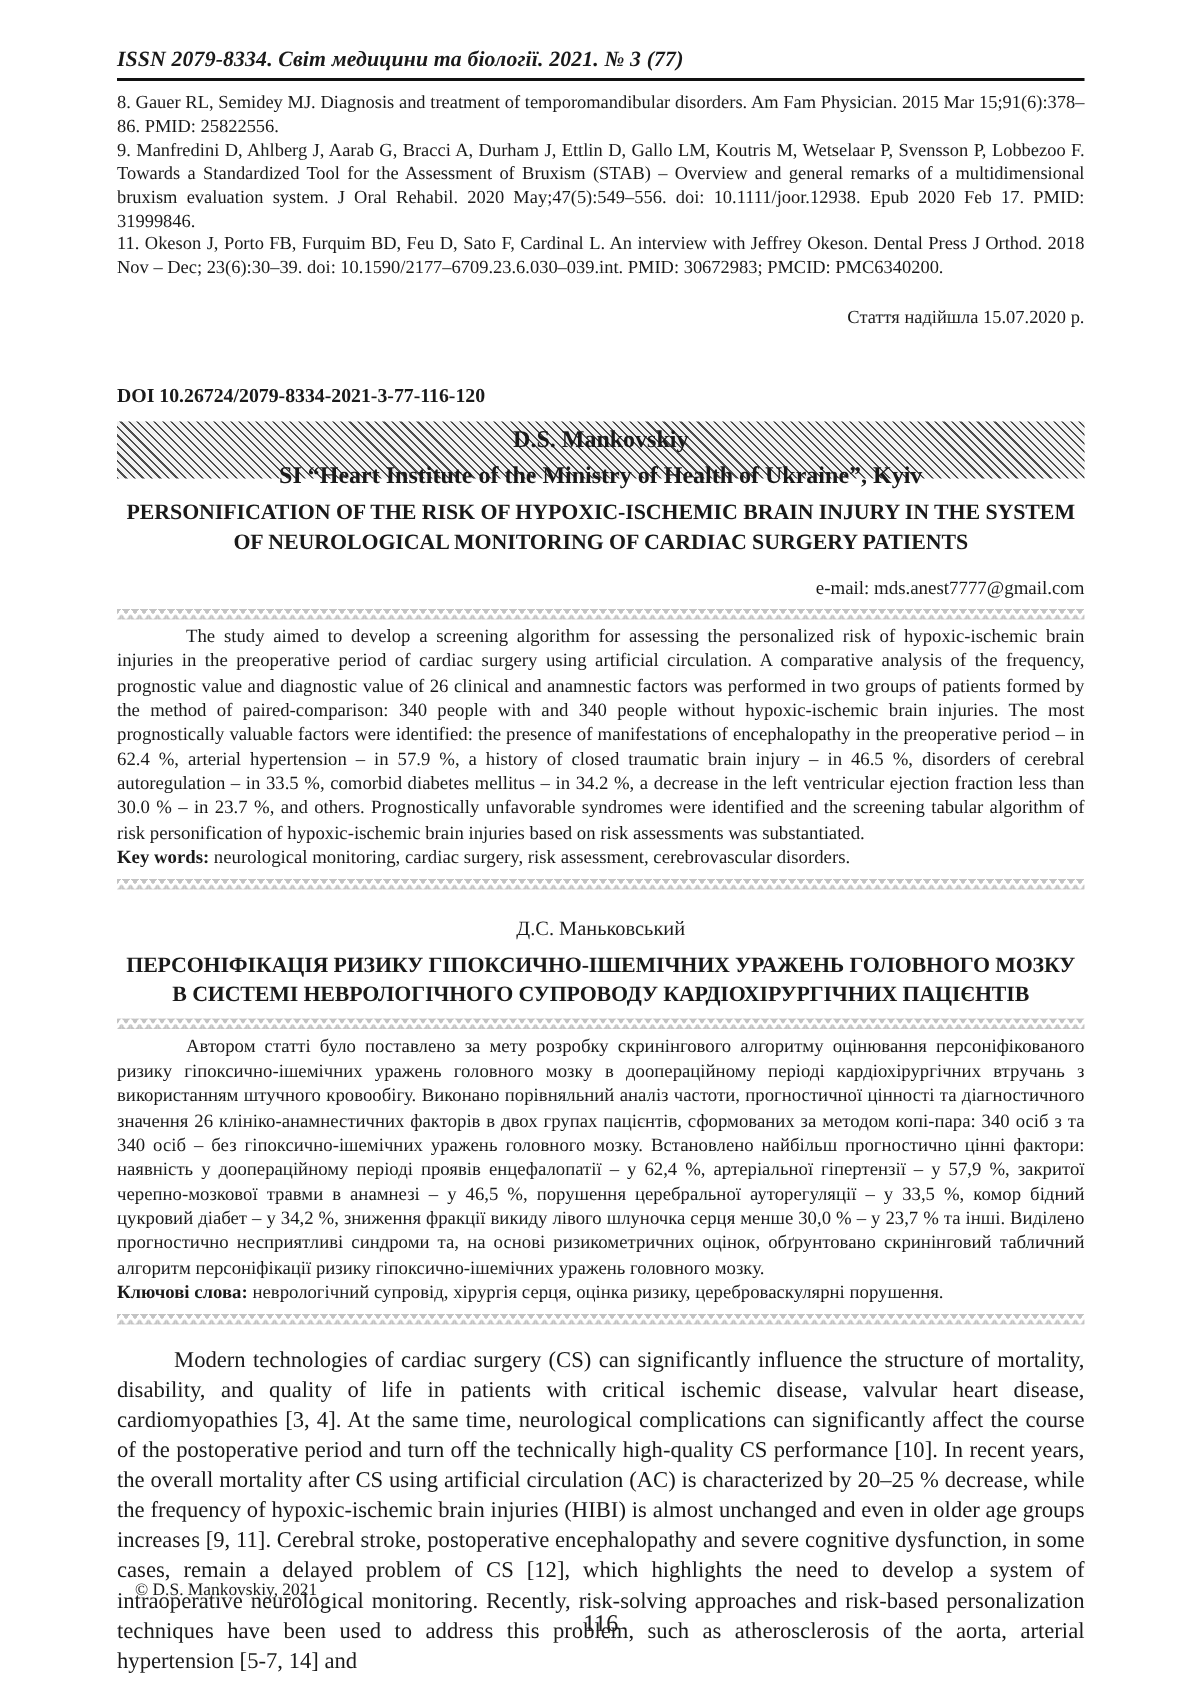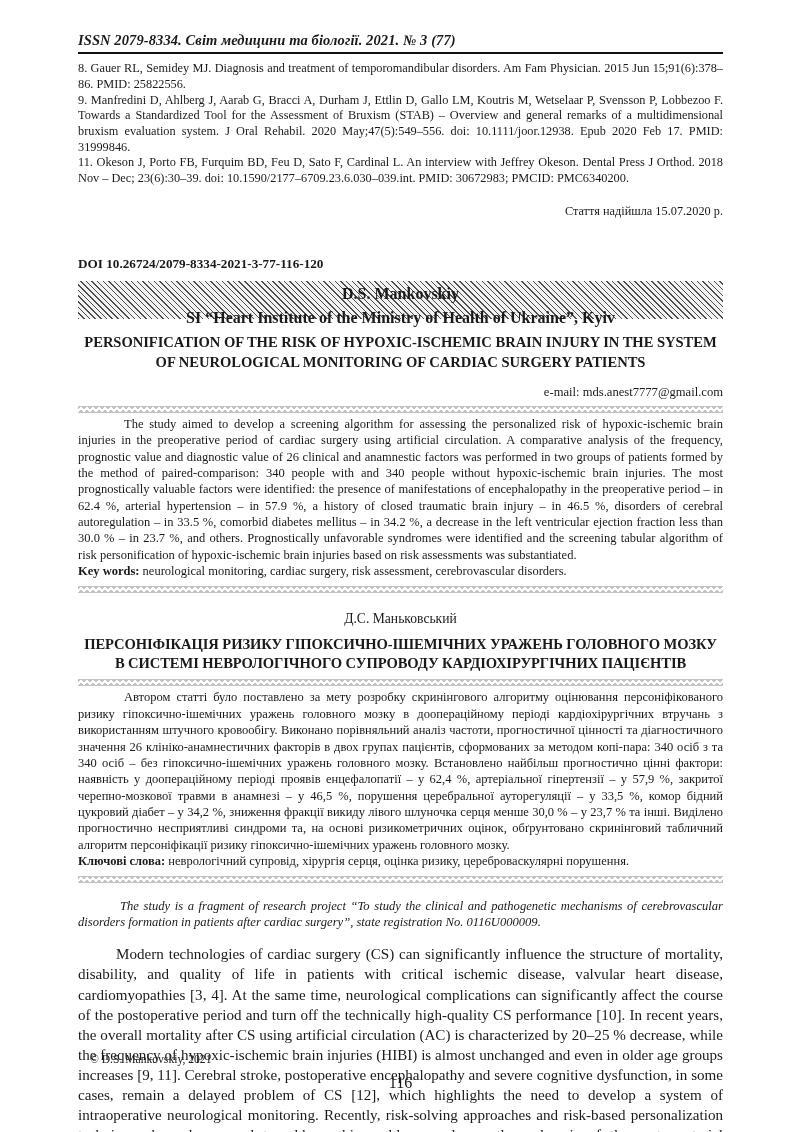--- a/index.html
+++ b/index.html
@@ -190,21 +190,21 @@
 </style>
 </head>
 <body>
 
 <div class="page">
 
   <div class="runhead">ISSN 2079-8334. Світ медицини та біології. 2021. № 3 (77)</div>
   <div class="runhead-rule"></div>
 
   <div class="refs">
-    <p>8. Gauer RL, Semidey MJ. Diagnosis and treatment of temporomandibular disorders. Am Fam Physician. 2015 Jun 15;91(6):378–86. PMID: 25822556.</p>
+    <p>8. Gauer RL, Semidey MJ. Diagnosis and treatment of temporomandibular disorders. Am Fam Physician. 2015 Mar 15;91(6):378–86. PMID: 25822556.</p>
     <p>9. Manfredini D, Ahlberg J, Aarab G, Bracci A, Durham J, Ettlin D, Gallo LM, Koutris M, Wetselaar P, Svensson P, Lobbezoo F. Towards a Standardized Tool for the Assessment of Bruxism (STAB) – Overview and general remarks of a multidimensional bruxism evaluation system. J Oral Rehabil. 2020 May;47(5):549–556. doi: 10.1111/joor.12938. Epub 2020 Feb 17. PMID: 31999846.</p>
     <p>11. Okeson J, Porto FB, Furquim BD, Feu D, Sato F, Cardinal L. An interview with Jeffrey Okeson. Dental Press J Orthod. 2018 Nov – Dec; 23(6):30–39. doi: 10.1590/2177–6709.23.6.030–039.int. PMID: 30672983; PMCID: PMC6340200.</p>
   </div>
 
   <div class="received">Стаття надійшла 15.07.2020 р.</div>
 
   <div class="doi-block">
     <div>DOI 10.26724/2079-8334-2021-3-77-116-120</div>
   </div>
 
@@ -227,21 +227,20 @@
   <div class="author-ua">Д.С. Маньковський</div>
   <div class="title-ua">ПЕРСОНІФІКАЦІЯ РИЗИКУ ГІПОКСИЧНО-ІШЕМІЧНИХ УРАЖЕНЬ ГОЛОВНОГО МОЗКУ В СИСТЕМІ НЕВРОЛОГІЧНОГО СУПРОВОДУ КАРДІОХІРУРГІЧНИХ ПАЦІЄНТІВ</div>
 
   <div class="zigzag"></div>
 
   <div class="abstract"><span class="indent"></span><span>Автором статті було поставлено за мету розробку скринінгового алгоритму оцінювання персоніфікованого ризику гіпоксично-ішемічних уражень головного мозку в доопераційному періоді кардіохірургічних втручань з використанням штучного кровообігу. Виконано порівняльний аналіз частоти, прогностичної цінності та діагностичного значення 26 клініко-анамнестичних факторів в двох групах пацієнтів, сформованих за методом копі-пара: 340 осіб з та 340 осіб – без гіпоксично-ішемічних уражень головного мозку. Встановлено найбільш прогностично цінні фактори: наявність у доопераційному періоді проявів енцефалопатії – у 62,4 %, артеріальної гіпертензії – у 57,9 %, закритої черепно-мозкової травми в анамнезі – у 46,5 %, порушення церебральної ауторегуляції – у 33,5 %, комор бідний цукровий діабет – у 34,2 %, зниження фракції викиду лівого шлуночка серця менше 30,0 % – у 23,7 % та інші. Виділено прогностично несприятливі синдроми та, на основі ризикометричних оцінок, обґрунтовано скринінговий табличний алгоритм персоніфікації ризику гіпоксично-ішемічних уражень головного мозку.</span></div>
   <div class="kw"><span class="indent"></span><b>Ключові слова:</b><span> неврологічний супровід, хірургія серця, оцінка ризику, цереброваскулярні порушення.</span></div>
 
   <div class="zigzag"></div>
 
-  <div class="project-note"><span class="indent"></span><span>The study is a fragment of research project “To study the clinical and pathogenetic mechanisms of cerebrovascular disorders formation in patients after cardiac surgery”, state registration No. 0116U000009.</span></div>
 
   <div class="body-text"><span class="indent"></span><span>Modern technologies of cardiac surgery (CS) can significantly influence the structure of mortality, disability, and quality of life in patients with critical ischemic disease, valvular heart disease, cardiomyopathies [3, 4]. At the same time, neurological complications can significantly affect the course of the postoperative period and turn off the technically high-quality CS performance [10]. In recent years, the overall mortality after CS using artificial circulation (AC) is characterized by 20–25 % decrease, while the frequency of hypoxic-ischemic brain injuries (HIBI) is almost unchanged and even in older age groups increases [9, 11]. Cerebral stroke, postoperative encephalopathy and severe cognitive dysfunction, in some cases, remain a delayed problem of CS [12], which highlights the need to develop a system of intraoperative neurological monitoring. Recently, risk-solving approaches and risk-based personalization techniques have been used to address this problem, such as atherosclerosis of the aorta, arterial hypertension [5-7, 14] and</span></div>
 
   <div class="footer">
     <div class="copyright">©  D.S. Mankovskiy, 2021</div>
     <div class="pagenum">116</div>
   </div>
 
 </div>
 

